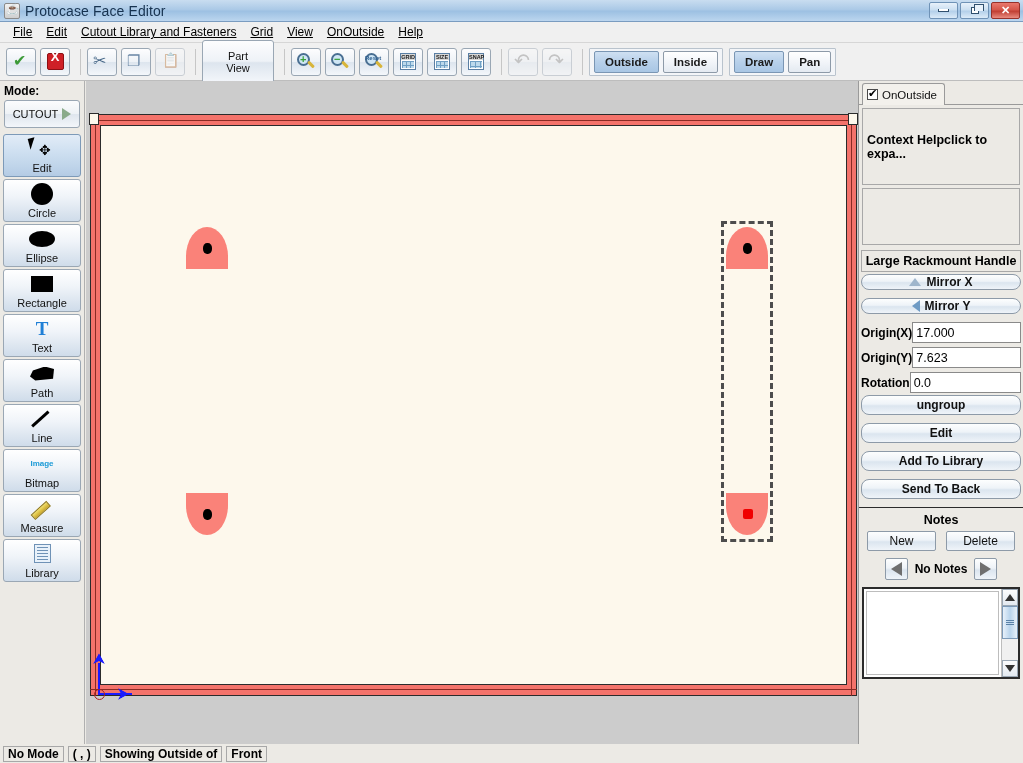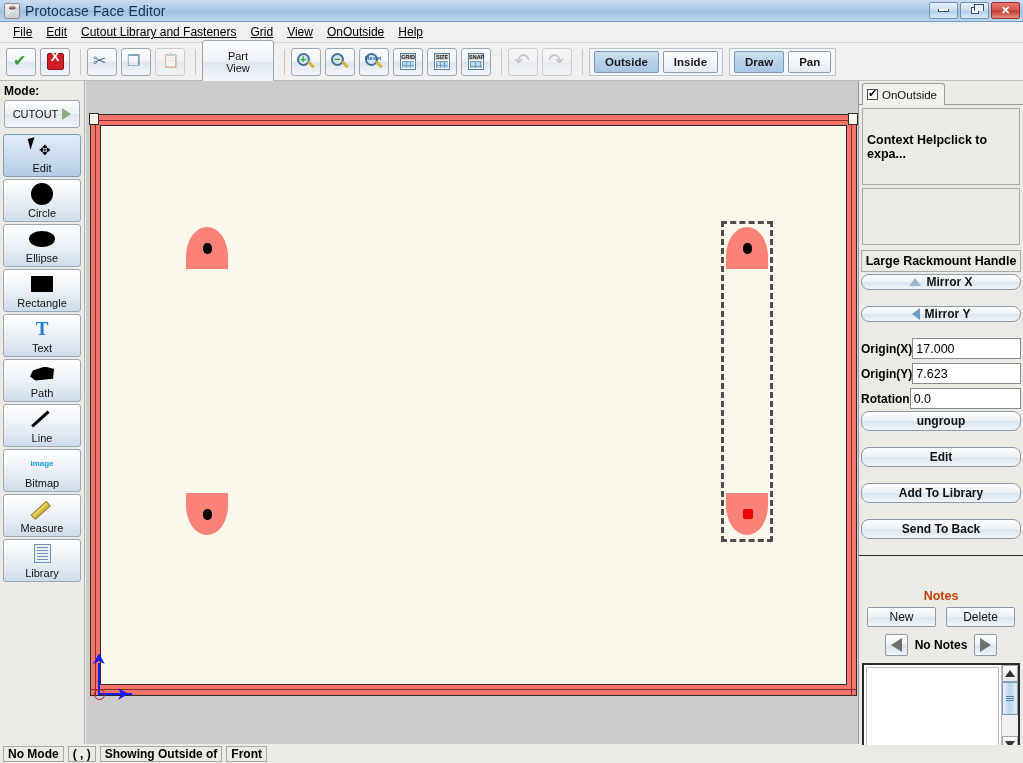--- a/index.html
+++ b/index.html
@@ -256,41 +256,41 @@
   }
   .rp-help { height:77px; display:flex; align-items:center; padding:0 4px;
     font-size:12.5px; font-weight:bold; color:#000; }
   .rp-blank { height:57px; margin:3px 3px 0 3px; border:1px solid #a8a8a8; background:#eceae5;}
   .rp-title {
     margin:5px 2px 0 2px; height:22px; border:1px solid #a8a8a8;
     background:#eceae5; display:flex; align-items:center; justify-content:center;
     font-size:12.5px; font-weight:bold; color:#000;
   }
   .rp-btn {
-    margin:2px 2px 16px 2px; height:16px;
+    margin:2px 2px 8px 2px; height:16px;
     border:1px solid #8d9aa8; border-radius:8px;
     background: linear-gradient(to bottom,#fdfefe 0%, #eef3f8 45%, #dbe5ef 55%, #eff4f9 100%);
     display:flex; align-items:center; justify-content:center; gap:5px;
     font-size:12px; font-weight:bold; color:#111; cursor:default;
   }
   .rp-btn.tall { height:20px; }
   .tri-up { width:0;height:0;border-left:6px solid transparent;border-right:6px solid transparent;
     border-bottom:8px solid #9fb6cc; }
   .tri-left { width:0;height:0;border-top:6px solid transparent;border-bottom:6px solid transparent;
     border-right:8px solid #6f9bc4; }
   .rp-field {
     margin:4px 2px 0 2px; height:21px; display:flex; align-items:center; 
   }
   .rp-field .lbl { font-size:12px; font-weight:bold; color:#000; white-space:nowrap; }
   .rp-field .inp {
     flex:1; height:21px; border:1px solid #8a8a8a; background:#fff;
     font-size:12.5px; color:#000; padding:0 3px; display:flex; align-items:center;
   }
   .notes-sec { margin-top:5px; border-top:1px solid #2b2b2b; padding-top:3px; }
-  .notes-title { text-align:center; font-size:12.5px; font-weight:bold; color:#c2410c; padding:2px 0 4px;margin-top:28px; }
+  .notes-title { text-align:center; font-size:12.5px; font-weight:bold; color:#000000; padding:2px 0 4px; }
   .notes-btns { display:flex; gap:10px; justify-content:center; padding:0 8px; }
   .notes-btns .b {
     flex:1; height:20px; border:1px solid #8d9aa8; border-radius:2px;
     background: linear-gradient(to bottom,#fdfefe 0%, #eef3f8 45%, #dbe5ef 55%, #eff4f9 100%);
     display:flex;align-items:center;justify-content:center; font-size:12px; color:#111; cursor:default;
   }
   .notes-nav { display:flex; align-items:center; justify-content:center; gap:7px; padding:7px 0 4px; }
   .navbtn { width:23px;height:22px;border:1px solid #8d9aa8;border-radius:2px;
     background: linear-gradient(to bottom,#fdfefe 0%, #eef3f8 45%, #dbe5ef 55%, #eff4f9 100%);
     display:flex;align-items:center;justify-content:center; cursor:default;}

